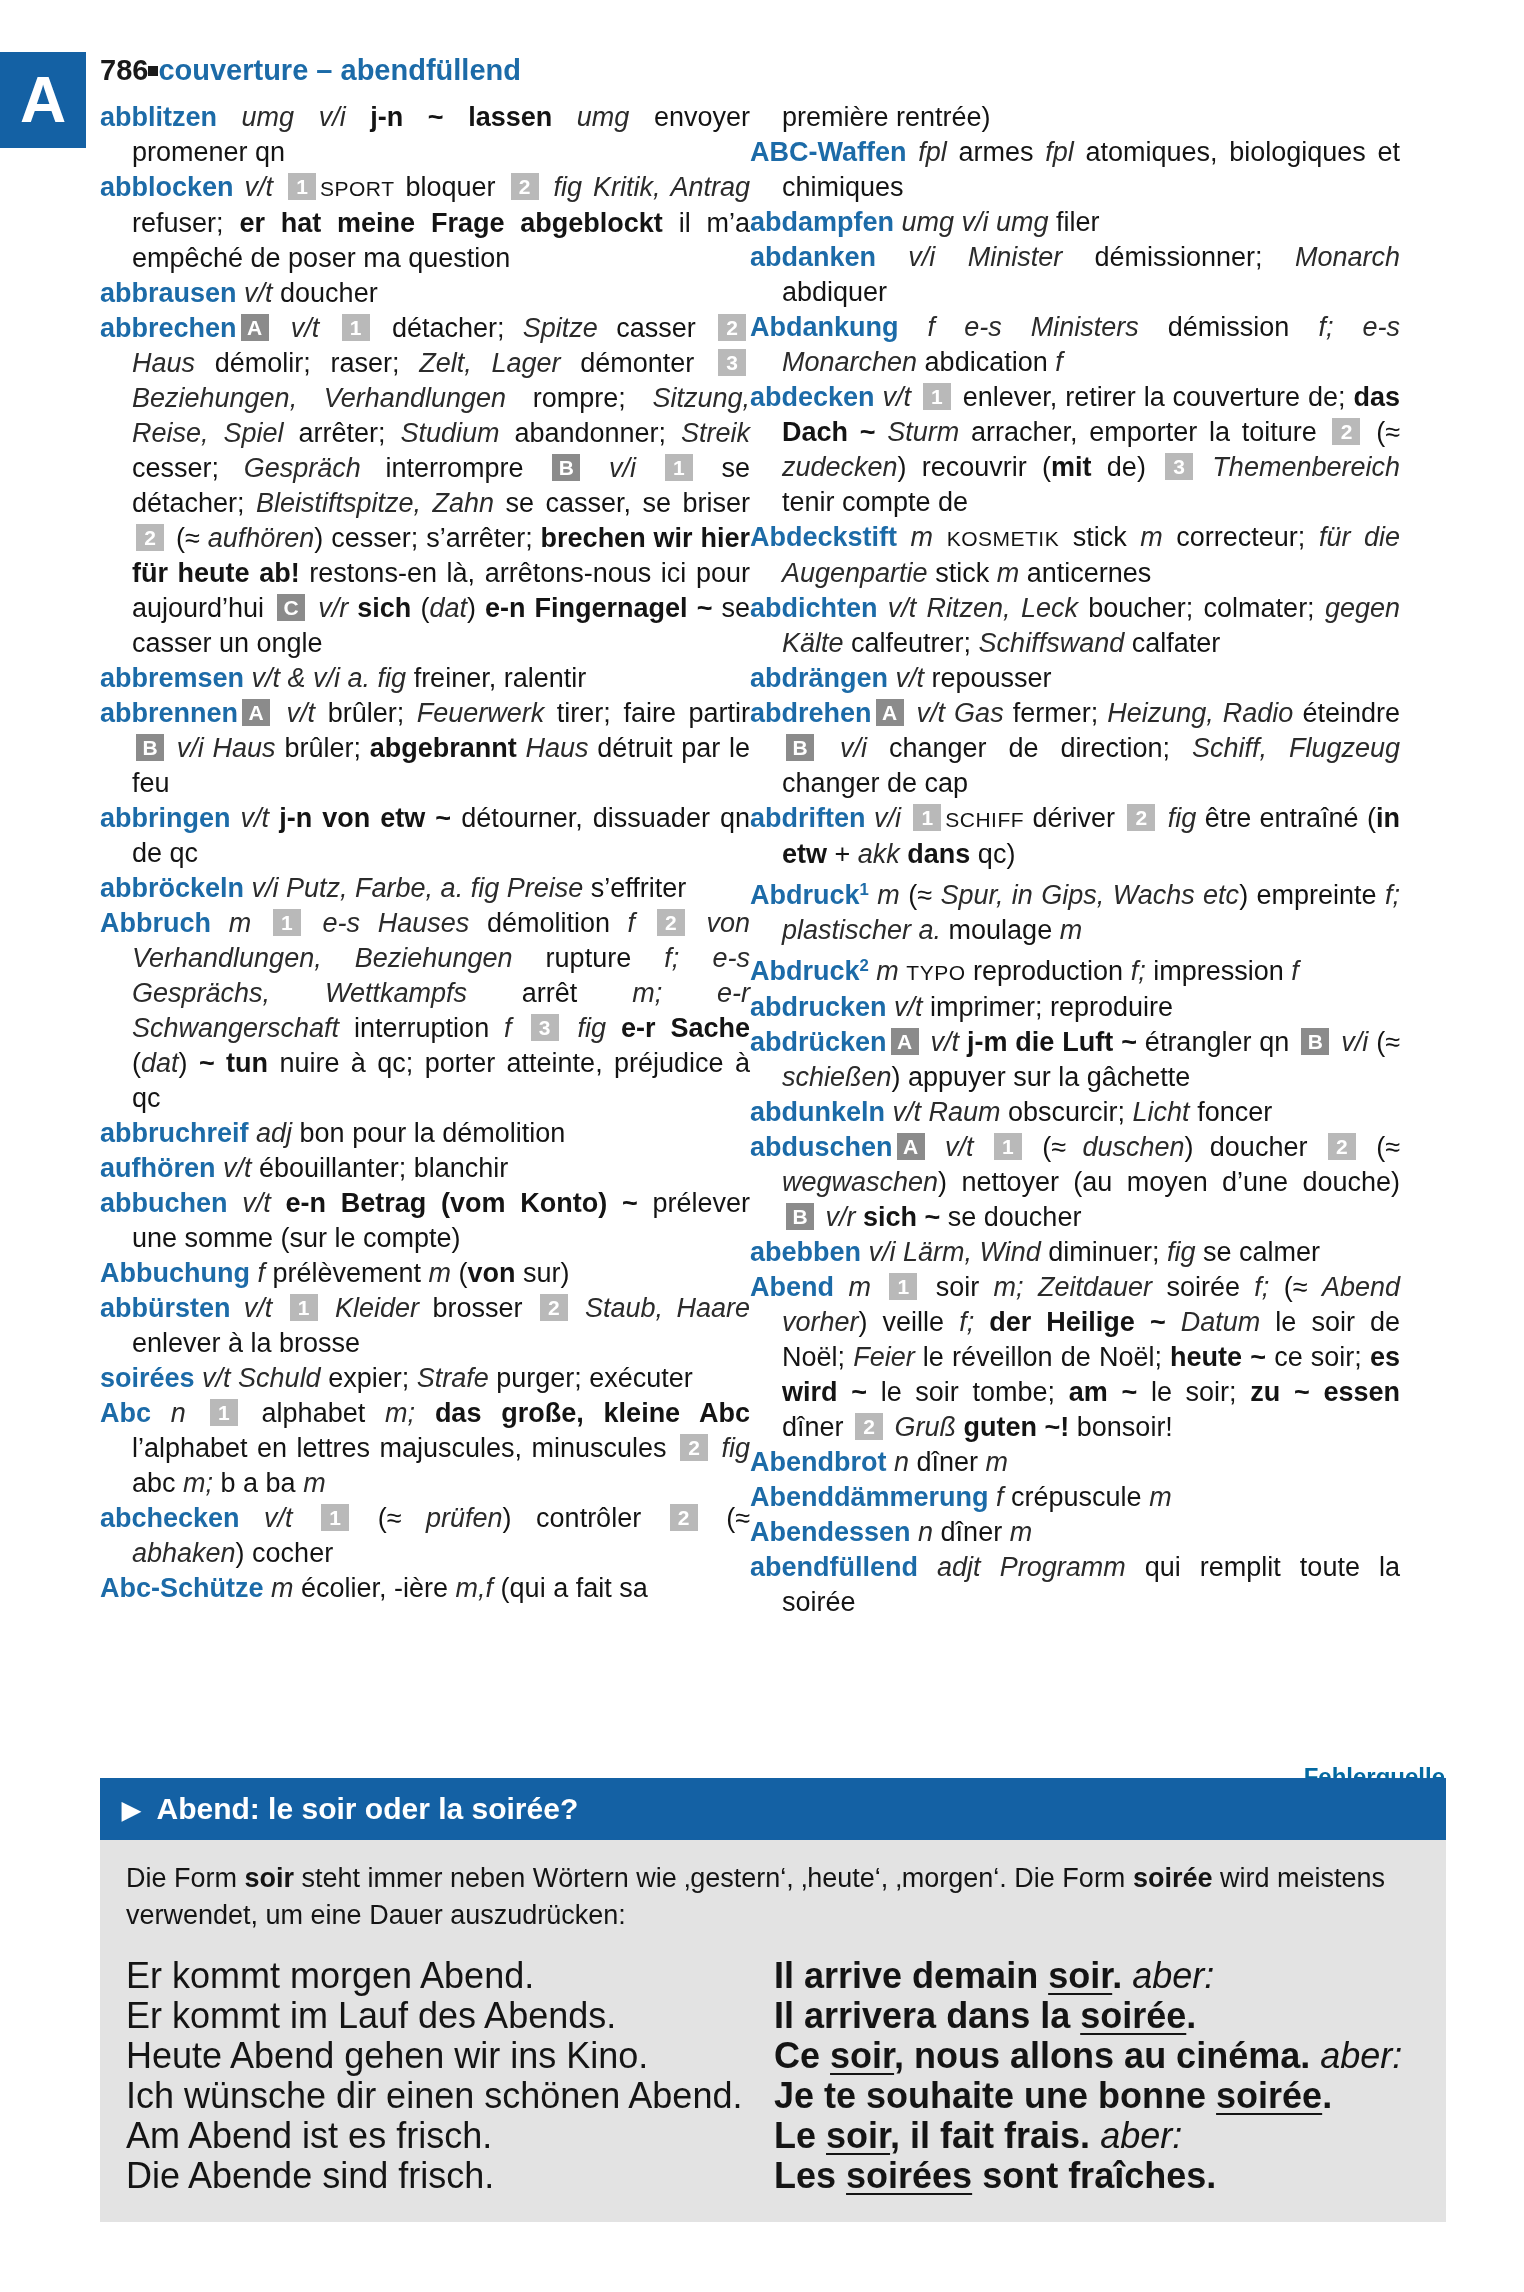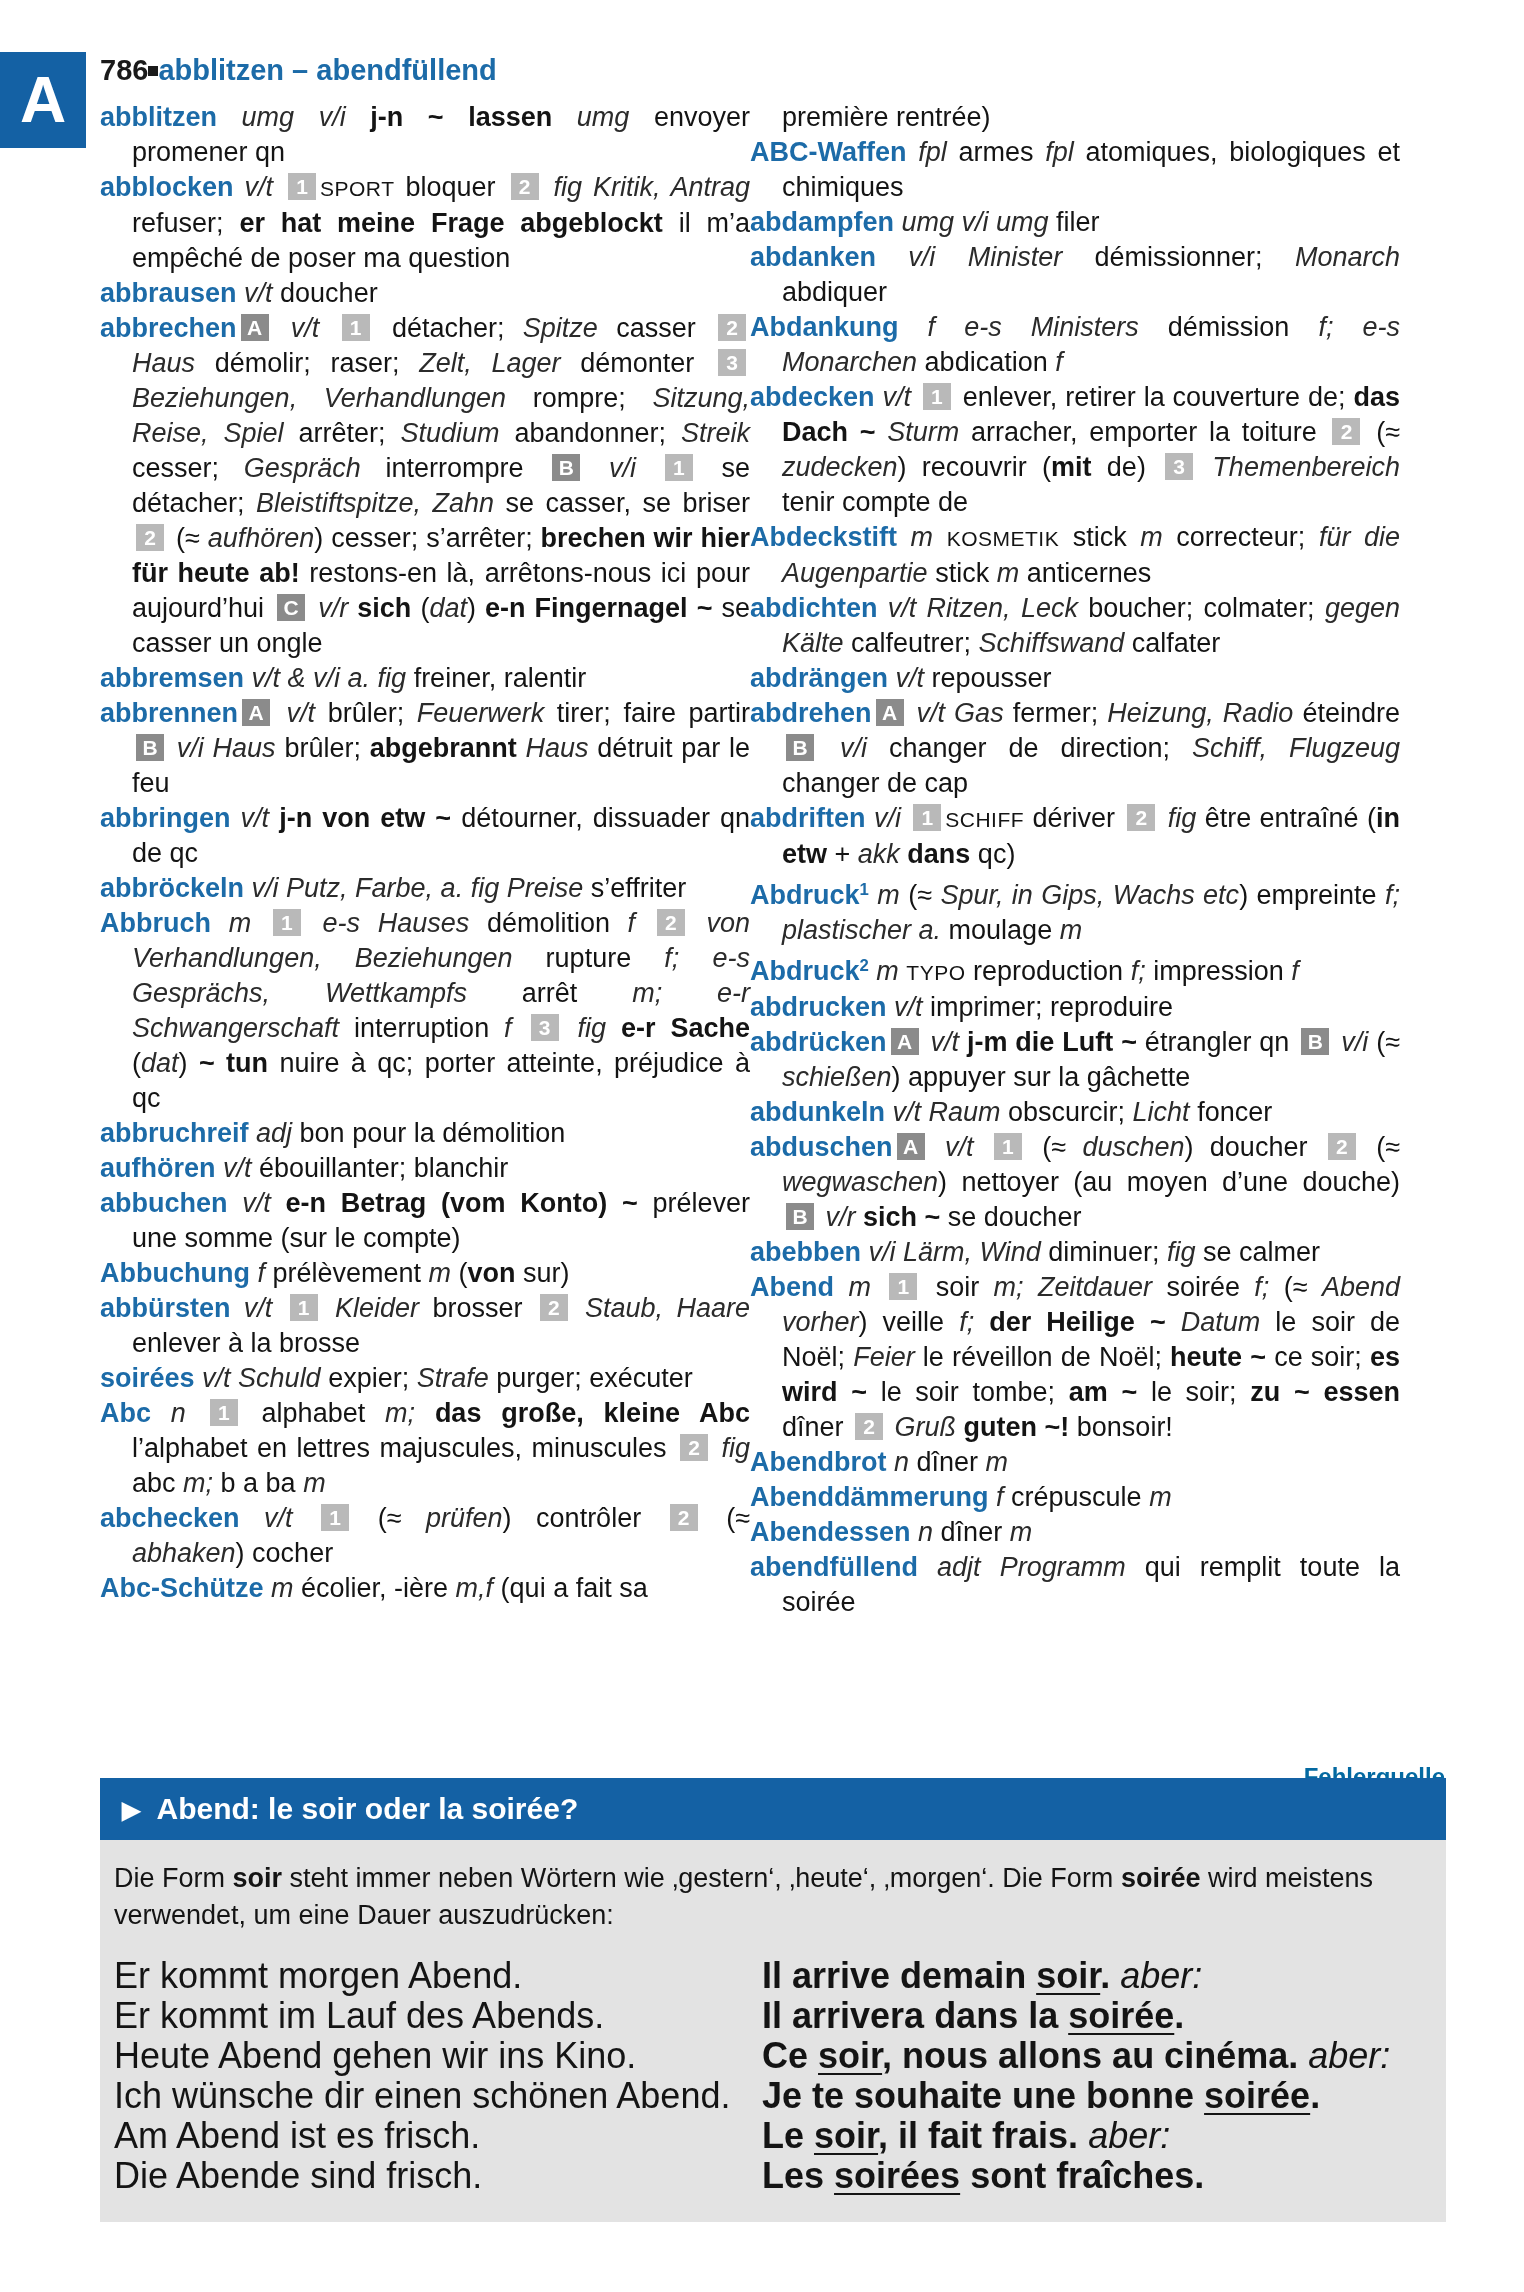--- a/index.html
+++ b/index.html
@@ -37,41 +37,41 @@
   .seg-ml{background:var(--mletter,#8b8b8b);}
   .seg-mn{background:var(--mnumber,#b9b9b9);}
 
   
   .box-label{position:absolute;right:79px;top:1740px;font-size:24px;font-weight:bold;
     color:#0369a1;margin-top:23px;}
   .usage-box{position:absolute;left:100px;top:1778px;width:1346px;}
   .usage-title{background:var(--blue,#1461a4);color:#fff;height:62px;display:flex;
     align-items:center;gap:16px;padding-left:22px;font-size:30px;font-weight:bold;}
   .tri{font-size:24px;line-height:1;transform:translateY(1px);}
-  .usage-body{background:var(--boxbg,#e3e3e3);padding:20px 28px 26px 14px;}
+  .usage-body{background:var(--boxbg,#e3e3e3);padding:20px 28px 26px 26px;}
   .intro{font-size:27px;line-height:37px;margin:0 0 22px 0;}
   .seg-i{font-style:italic;font-weight:normal;}
   .seg-bu{font-weight:bold;text-decoration:underline;text-decoration-thickness:2px;text-underline-offset:5px;}
   .ex-row{display:grid;grid-template-columns:648px 1fr;font-size:36px;line-height:40px;}
   .ex-de{}
   .ex-fr{font-weight:bold;}
 </style>
 </head>
 <body>
 
 <div class="page">
 
   <div class="letter-tab">
     <span>A</span>
   </div>
 
   <div class="page-header">
     <span class="pagenum">786</span>
     <span class="bullet"></span>
-    <span class="range">abblitzen – abendfüllend</span>
+    <span class="range">couverture – abendfüllend</span>
   </div>
 
   <div class="columns">
     <div class="col">
         <p class="entry"><span class="seg-hw">abblitzen</span><span class="seg-it"> umg v/i </span><span class="seg-b">j-n ~ lassen </span><span class="seg-it">umg </span><span class="seg-r">envoyer promener qn</span></p>
         <p class="entry"><span class="seg-hw">abblocken</span><span class="seg-it"> v/t </span><span class="seg-mn">1</span><span class="seg-sc">SPORT</span><span class="seg-r"> bloquer </span><span class="seg-mn">2</span><span class="seg-it"> fig Kritik, Antrag </span><span class="seg-r">refuser; </span><span class="seg-b">er hat meine Frage abgeblockt </span><span class="seg-r">il m’a empêché de poser ma question</span></p>
         <p class="entry"><span class="seg-hw">abbrausen</span><span class="seg-it"> v/t </span><span class="seg-r">doucher</span></p>
         <p class="entry"><span class="seg-hw">abbrechen</span><span class="seg-ml">A</span><span class="seg-it"> v/t </span><span class="seg-mn">1</span><span class="seg-r"> détacher; </span><span class="seg-it">Spitze </span><span class="seg-r">casser </span><span class="seg-mn">2</span><span class="seg-it"> Haus </span><span class="seg-r">démolir; raser; </span><span class="seg-it">Zelt, Lager </span><span class="seg-r">démonter </span><span class="seg-mn">3</span><span class="seg-it"> Beziehungen, Verhandlungen </span><span class="seg-r">rompre; </span><span class="seg-it">Sitzung, Reise, Spiel </span><span class="seg-r">arrêter; </span><span class="seg-it">Studium </span><span class="seg-r">abandonner; </span><span class="seg-it">Streik </span><span class="seg-r">cesser; </span><span class="seg-it">Gespräch </span><span class="seg-r">interrompre </span><span class="seg-ml">B</span><span class="seg-it"> v/i </span><span class="seg-mn">1</span><span class="seg-r"> se détacher; </span><span class="seg-it">Bleistiftspitze, Zahn </span><span class="seg-r">se casser, se briser </span><span class="seg-mn">2</span><span class="seg-r"> (≈ </span><span class="seg-it">aufhören</span><span class="seg-r">) cesser; s’arrêter; </span><span class="seg-b">brechen wir hier für heute ab! </span><span class="seg-r">restons-en là, arrêtons-nous ici pour aujourd’hui </span><span class="seg-ml">C</span><span class="seg-it"> v/r </span><span class="seg-b">sich </span><span class="seg-r">(</span><span class="seg-it">dat</span><span class="seg-r">) </span><span class="seg-b">e-n Fingernagel ~ </span><span class="seg-r">se casser un ongle</span></p>
         <p class="entry"><span class="seg-hw">abbremsen</span><span class="seg-it"> v/t &amp; v/i a. fig </span><span class="seg-r">freiner, ralentir</span></p>
         <p class="entry"><span class="seg-hw">abbrennen</span><span class="seg-ml">A</span><span class="seg-it"> v/t </span><span class="seg-r">brûler; </span><span class="seg-it">Feuerwerk </span><span class="seg-r">tirer; faire partir </span><span class="seg-ml">B</span><span class="seg-it"> v/i Haus </span><span class="seg-r">brûler; </span><span class="seg-b">abgebrannt </span><span class="seg-it">Haus </span><span class="seg-r">détruit par le feu</span></p>

